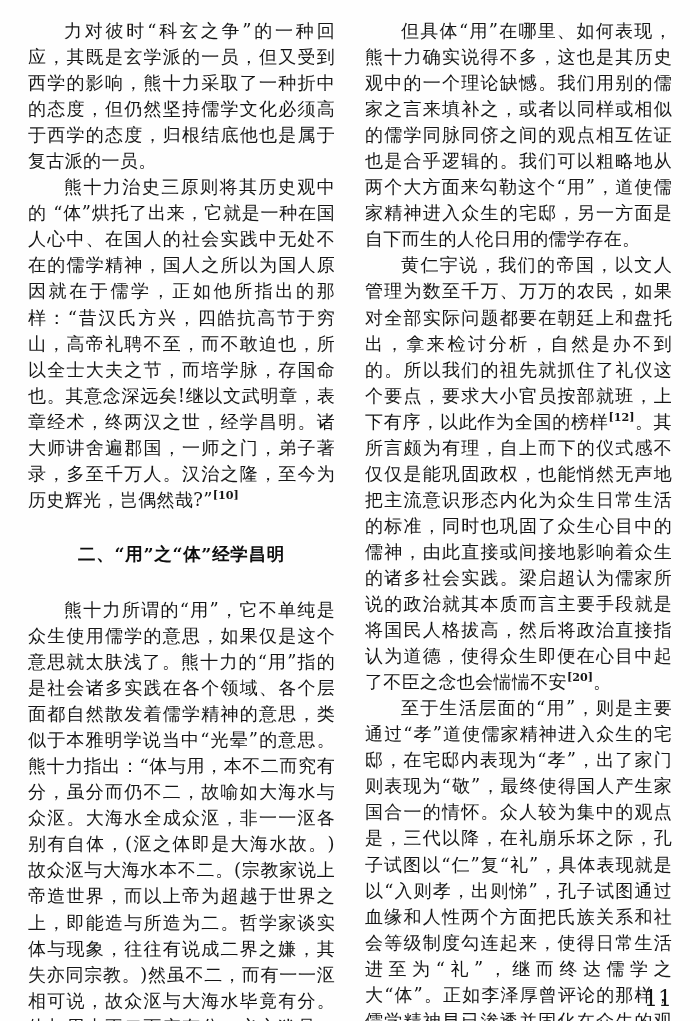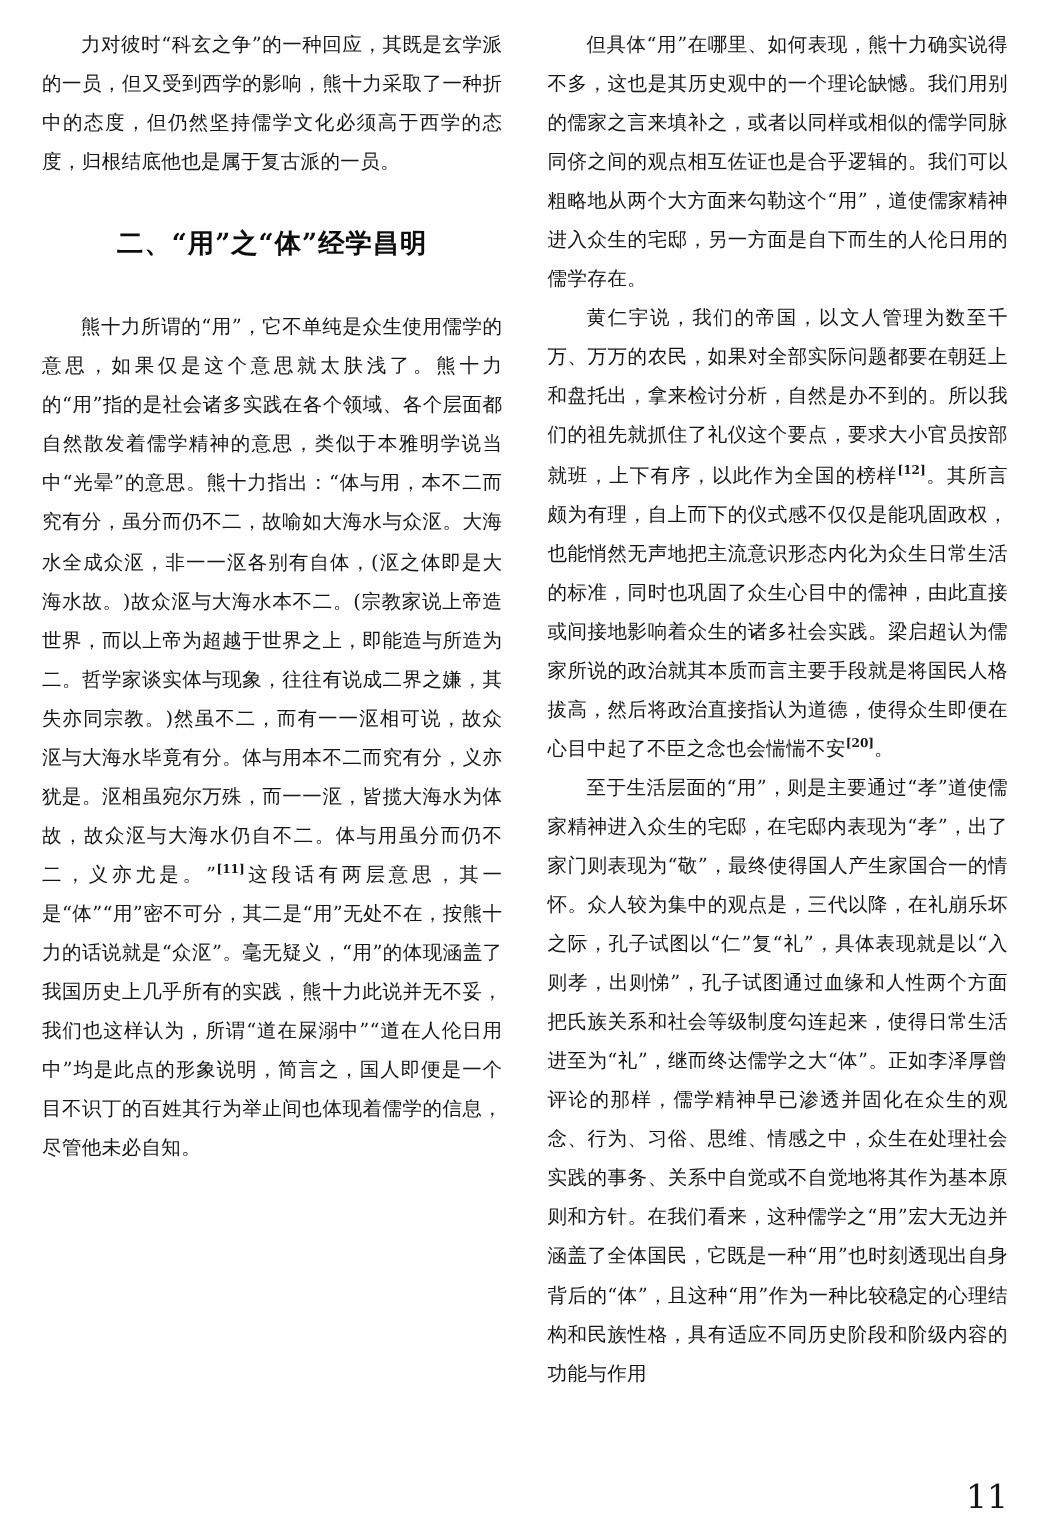--- a/index.html
+++ b/index.html
@@ -29,21 +29,21 @@
     display: flex;
     flex-direction: row;
     gap: 30px;
   }
   .column {
     width: 307px;
     display: block;
   }
   p.para {
     margin: 0;
-    font-size: 13px;
+    font-size: 18px;
     line-height: 26.05px;
     text-align: justify;
     text-justify: inter-character;
     text-align-last: left;
     letter-spacing: 0.02em;
     word-break: break-all;
     overflow-wrap: break-word;
     text-indent: 2em;
     color: #161616;
   }
@@ -79,20 +79,21 @@
 <body>
 
 <div class="page">
 
   <div class="columns">
 
     <div class="column">
 
       <p class="para">力对彼时“科玄之争”的一种回应，其既是玄学派的一员，但又受到西学的影响，熊十力采取了一种折中的态度，但仍然坚持儒学文化必须高于西学的态度，归根结底他也是属于复古派的一员。</p>
 
+      <p class="para"><span>熊十力治史三原则将其历史观中的 “体”烘托了出来，它就是一种在国人心中、在国人的社会实践中无处不在的儒学精神，国人之所以为国人原因就在于儒学，正如他所指出的那样：“昔汉氏方兴，四皓抗高节于穷山，高帝礼聘不至，而不敢迫也，所以全士大夫之节，而培学脉，存国命也。其意念深远矣!继以文武明章，表章经术，终两汉之世，经学昌明。诸大师讲舍遍郡国，一师之门，弟子著录，多至千万人。汉治之隆，至今为历史辉光，岂偶然哉?”</span><sup class="fn">[10]</sup></p>
 
       <div class="gap-before-heading"></div>
 
       <h2 class="section-heading">二、“用”之“体”经学昌明</h2>
 
       <div class="gap-after-heading"></div>
 
       <p class="para"><span>熊十力所谓的“用”，它不单纯是众生使用儒学的意思，如果仅是这个意思就太肤浅了。熊十力的“用”指的是社会诸多实践在各个领域、各个层面都自然散发着儒学精神的意思，类似于本雅明学说当中“光晕”的意思。熊十力指出：“体与用，本不二而究有分，虽分而仍不二，故喻如大海水与众沤。大海水全成众沤，非一一沤各别有自体，(沤之体即是大海水故。)故众沤与大海水本不二。(宗教家说上帝造世界，而以上帝为超越于世界之上，即能造与所造为二。哲学家谈实体与现象，往往有说成二界之嫌，其失亦同宗教。)然虽不二，而有一一沤相可说，故众沤与大海水毕竟有分。体与用本不二而究有分，义亦犹是。沤相虽宛尔万殊，而一一沤，皆揽大海水为体故，故众沤与大海水仍自不二。体与用虽分而仍不二，义亦尤是。”</span><sup class="fn">[11]</sup><span>这段话有两层意思，其一是“体”“用”密不可分，其二是“用”无处不在，按熊十力的话说就是“众沤”。毫无疑义，“用”的体现涵盖了我国历史上几乎所有的实践，熊十力此说并无不妥，我们也这样认为，所谓“道在屎溺中”“道在人伦日用中”均是此点的形象说明，简言之，国人即便是一个目不识丁的百姓其行为举止间也体现着儒学的信息，尽管他未必自知。</span></p>
 
     </div>

